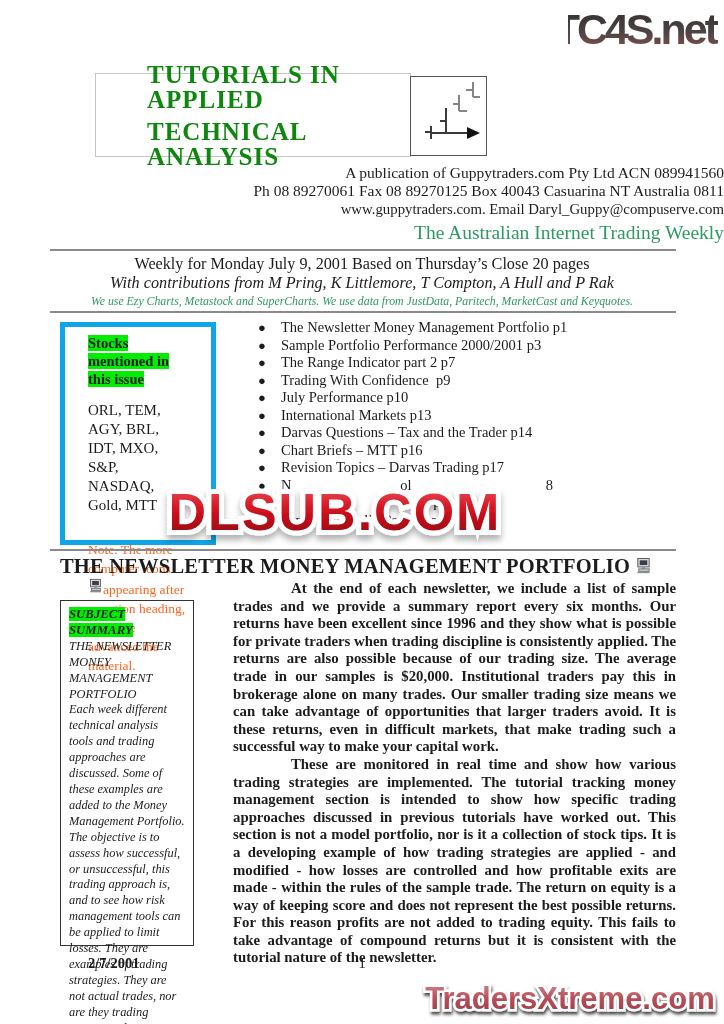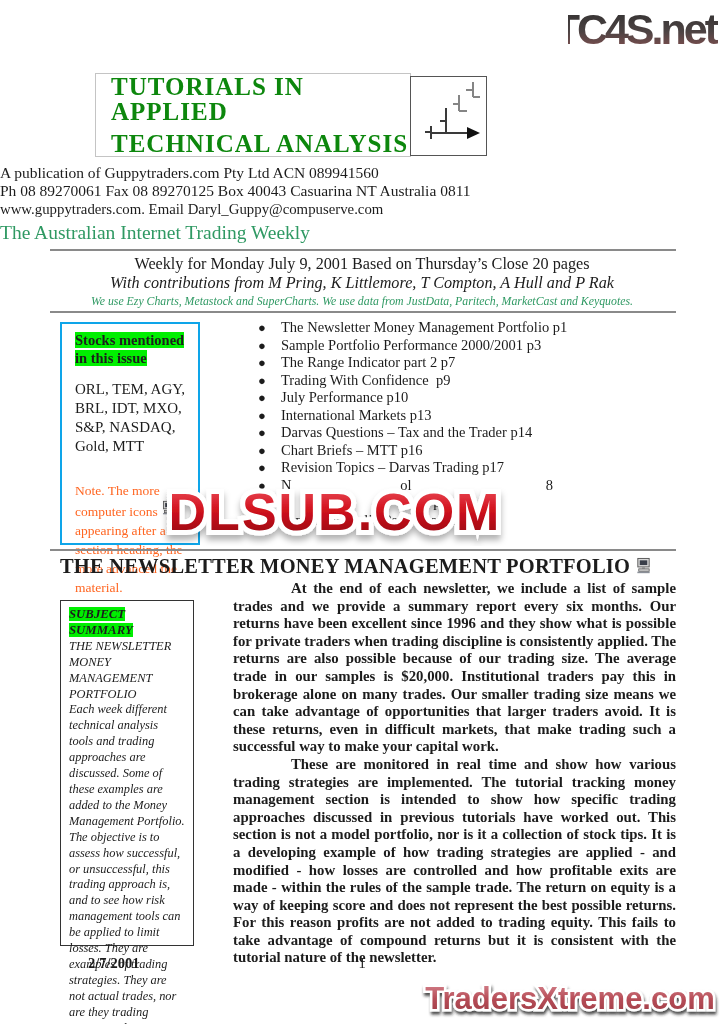--- a/index.html
+++ b/index.html
@@ -13,40 +13,41 @@
   .tc4s { position:absolute; top:4px; right:6px; }
   
   .title-box {
     position:absolute; left:95px; top:73px; width:316px; height:84px;
     border:1px solid #c4c4c4; display:flex; flex-direction:column;
     justify-content:center; padding-left:15px; gap:7px;
   }
   .title-line {
     font-size:25px; font-weight:bold; color:#0d870d; letter-spacing:1px;
     line-height:1;
+    margin-left:36px;
   }
   .chart-box {
     position:absolute; left:410px; top:76px; width:77px; height:80px;
     border:1px solid #555; background:#fff;
   }
-  .pub-block { position:absolute; top:164px; left:0; width:724px; text-align:left; }
+  .pub-block { position:absolute; top:164px; left:0; width:724px; text-align:right; }
   .pub-l1 { font-size:15.5px; line-height:18px; }
   .pub-l2 { font-size:15.5px; line-height:18px; }
   .pub-l3 { font-size:14.8px; line-height:18px; }
   .tagline { font-size:19.5px; line-height:24px; color:#2f9963; margin-top:3px; }
   .hrule { position:absolute; left:50px; width:626px; border-top:2px solid #8a8a8a; }
   .rule1 { top:249px; } .rule2 { top:311px; } .rule3 { top:549px; }
   .issue-block { position:absolute; top:255px; left:0; width:724px; text-align:center; }
   .issue-l1 { font-size:16.2px; line-height:19px; }
   .issue-l2 { font-size:16.2px; line-height:19px; font-style:italic; }
   .issue-l3 { font-size:11.8px; line-height:17px; font-style:italic; color:#2f9963; }
   
   .stocks-box {
-    position:absolute; left:60px; top:322px; width:140px; height:223px;
-    border:2px solid #0ea5e9; padding:7px 13px; font-size:14px;
+    position:absolute; left:60px; top:322px; width:156px; height:223px;
+    border:5px solid #0ea5e9; padding:7px 23px; font-size:14px;
   }
   .hl-green { background:#00ef00; font-weight:bold; }
   .stocks-heading { font-size:14.5px; line-height:18px; }
   .stocks-list { margin-top:13px; font-size:15px; line-height:19px; }
   .stocks-note { margin-top:25px; color:#ff6622; font-size:13.5px; line-height:19px; }
   
   .contents { position:absolute; left:233px; top:316px; width:444px; }
   .contents-heading { font-size:17.5px; font-weight:bold; letter-spacing:.5px; line-height:20px; }
   .contents-list { margin-top:3px; }
   .c-item { display:flex; line-height:17.5px; font-size:14.5px; }

